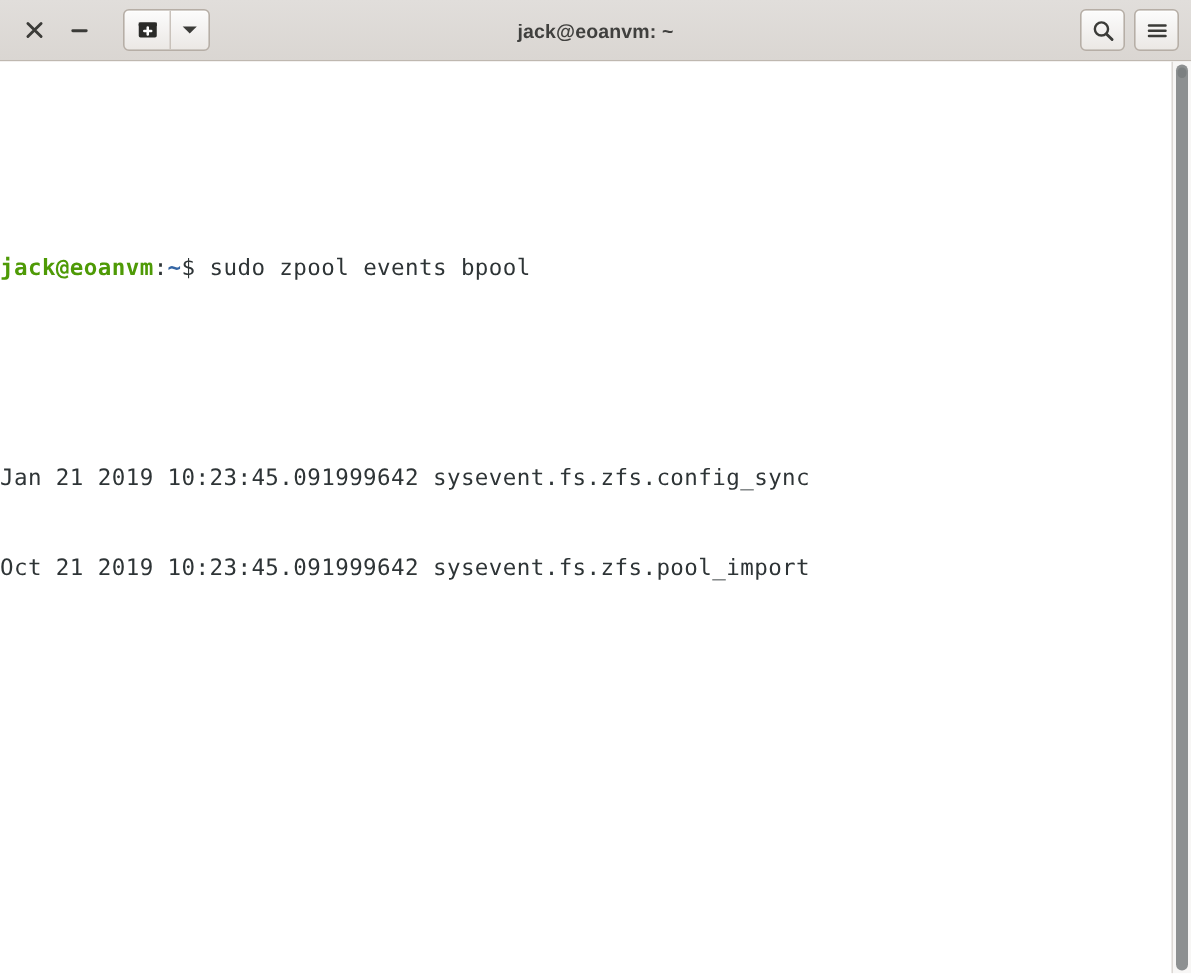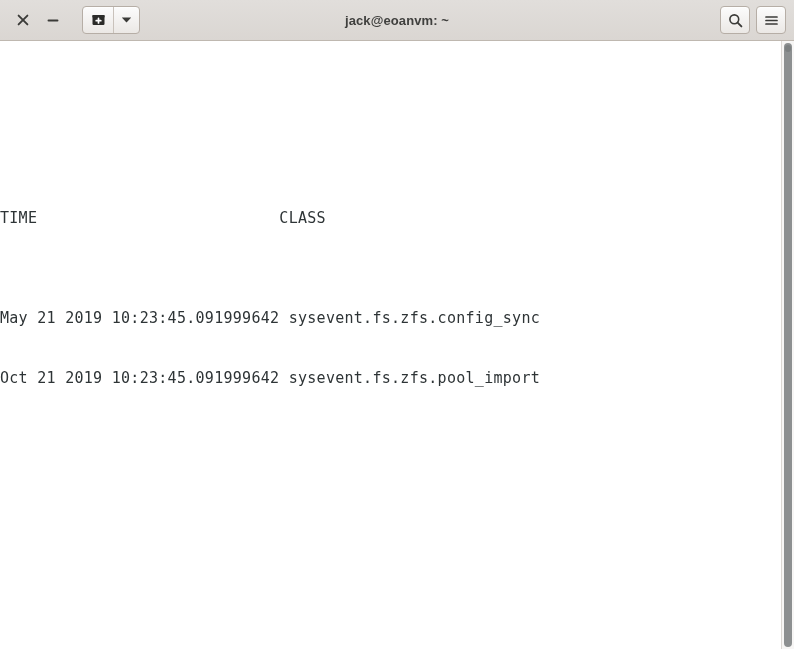--- a/index.html
+++ b/index.html
@@ -214,26 +214,26 @@
 
     </div>
   </div>
 
   <div class="term-wrap">
 
     <div class="term">
       <div class="term-inner">
 
         
-
-        
-        <div class="line">TIME                          CLASS</div>
-
-        
-        <div class="line">May 21 2019 10:23:45.091999642 sysevent.fs.zfs.config_sync</div>
+        <div class="line"><span class="u-host">jack@eoanvm</span><span class="u-colon">:</span><span class="u-path">~</span><span class="u-dollar">$</span><span class="u-cmd"> sudo zpool events bpool</span></div>
+
+        
+
+        
+        <div class="line">Jan 21 2019 10:23:45.091999642 sysevent.fs.zfs.config_sync</div>
         <div class="line">Oct 21 2019 10:23:45.091999642 sysevent.fs.zfs.pool_import</div>
 
         
         
 
       </div>
     </div>
 
     <div class="scrollbar">
       <div class="sb-thumb">

